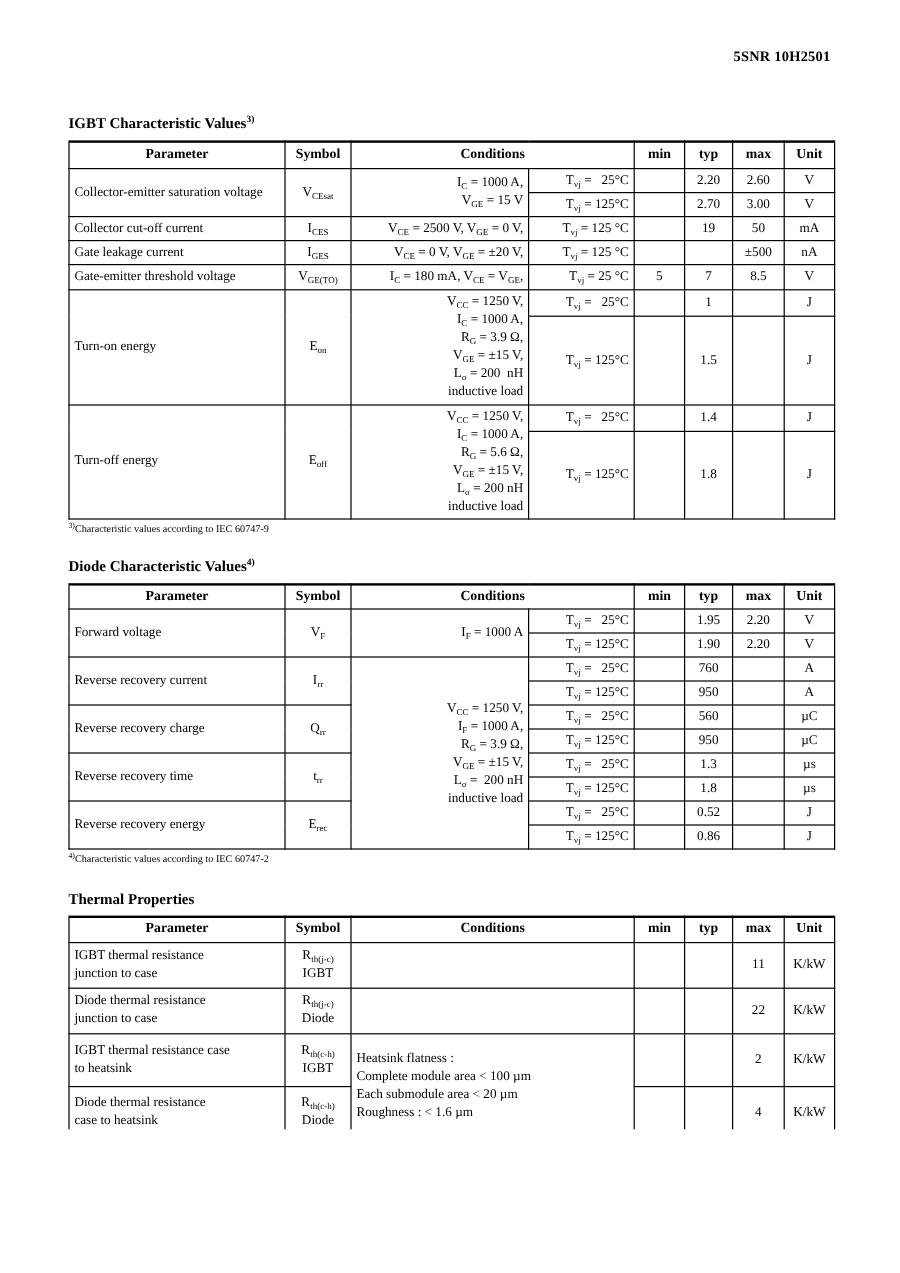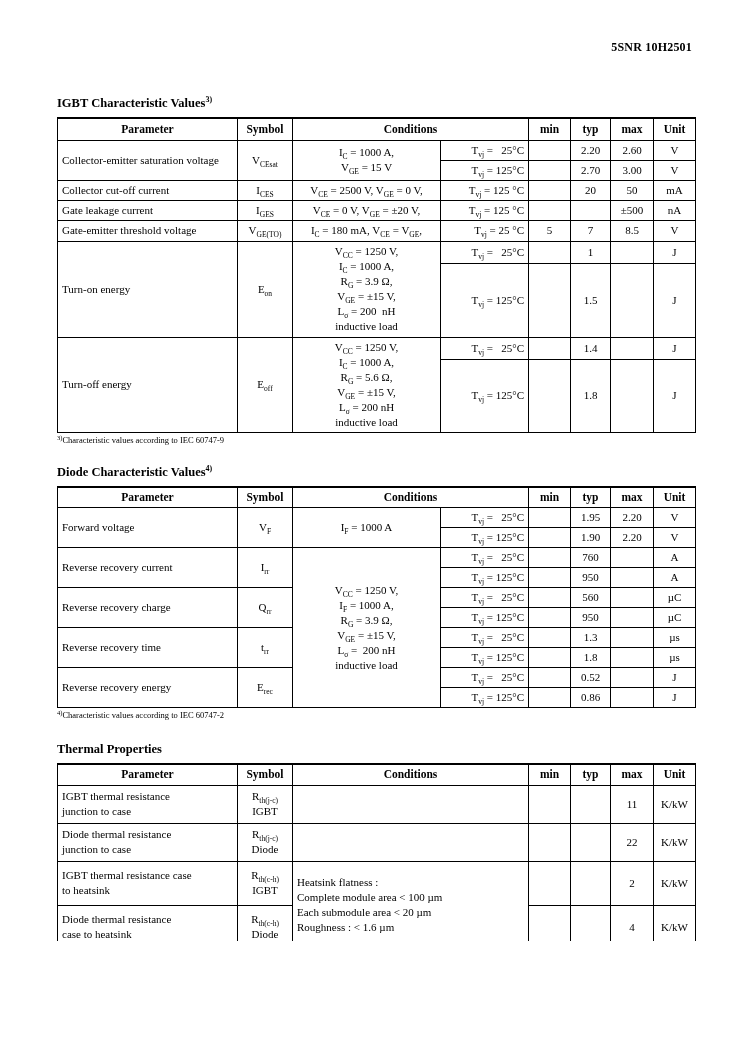--- a/index.html
+++ b/index.html
@@ -22,21 +22,21 @@
     border-collapse:collapse; table-layout:fixed; width:638px;
     border:1.5px solid #000; border-top:2px solid #000;
   }
   table.spec th, table.spec td {
     border:1px solid #000; font-size:11px; line-height:15px;
     padding:0 4px; overflow:hidden; vertical-align:middle;
   }
   table.spec th { font-weight:bold; font-size:11.5px; text-align:center; height:21px; }
   td.param { text-align:left; padding-left:6px; white-space:pre-wrap; }
   td.sym   { text-align:center; white-space:pre-wrap; }
-  td.condL { text-align:center; padding-left:8px; white-space:pre-wrap; border-right:hidden; }
+  td.condL { text-align:right; padding-left:8px; white-space:pre-wrap; border-right:hidden; }
   td.tvj   { text-align:right; padding-left:6px; white-space:pre; border-left:hidden; }
   td.num   { text-align:center; padding:0 2px; }
   td.condT { text-align:left; padding-left:8px; white-space:pre-wrap; }
   td.cond-multi  { vertical-align:top; line-height:15.8px; padding-top:1px; }
   td.cond-shared { line-height:16px; }
   td.cond-th     { line-height:21px; }
   sub { font-size:7.5px; line-height:0; vertical-align:-2.5px; }
   sup { font-size:7.5px; line-height:0; vertical-align:4px; }
   .footnote { font-size:8.5px; margin-top:2px; }
   .footnote sup { font-size:6.5px; vertical-align:3px; }
@@ -101,21 +101,21 @@
           <td class="num">2.70</td>
           <td class="num">3.00</td>
           <td class="num">V</td>
         </tr>
         <tr style="height:20px">
           <td class="param">Collector cut-off current</td>
           <td class="sym">I<sub>CES</sub></td>
           <td class="condL">V<sub>CE</sub> = 2500 V, V<sub>GE</sub> = 0 V,</td>
           <td class="tvj">T<sub>vj</sub> = 125 °C</td>
           <td class="num"></td>
-          <td class="num">20</td>
+          <td class="num">19</td>
           <td class="num">50</td>
           <td class="num">mA</td>
         </tr>
         <tr style="height:20px">
           <td class="param">Gate leakage current</td>
           <td class="sym">I<sub>GES</sub></td>
           <td class="condL">V<sub>CE</sub> = 0 V, V<sub>GE</sub> = ±20 V,</td>
           <td class="tvj">T<sub>vj</sub> = 125 °C</td>
           <td class="num"></td>
           <td class="num"></td>

